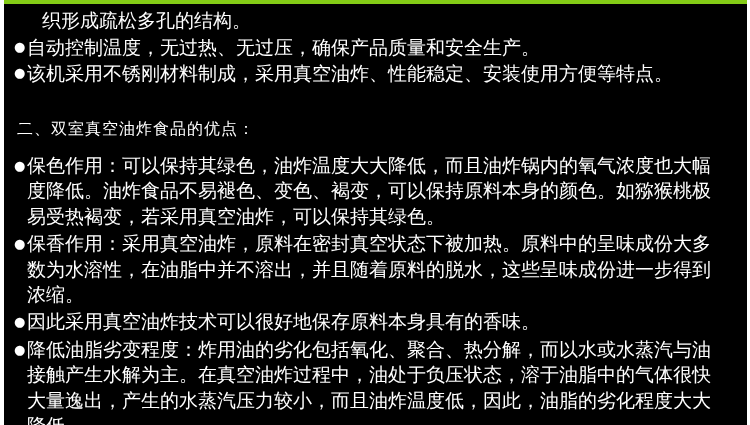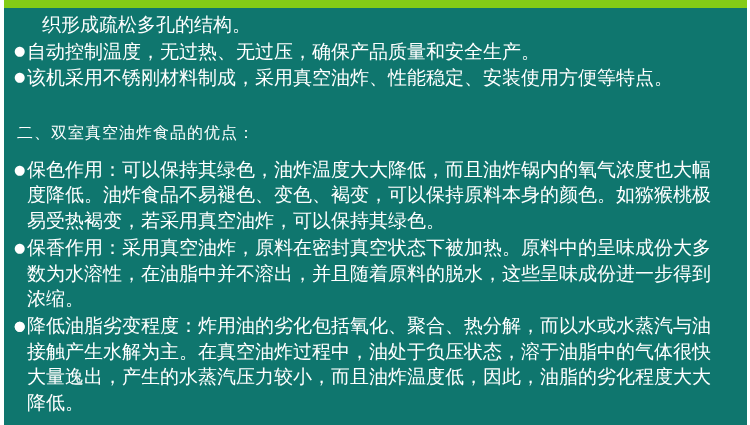--- a/index.html
+++ b/index.html
@@ -8,22 +8,22 @@
     width: 750px;
     height: 425px;
     background: #ffffff;
     overflow: hidden;
     font-family: "DejaVu Sans", sans-serif;
   }
   .panel {
     position: absolute;
     top: 0; bottom: 0;
     left: 4px; right: 3px;
-    background: #0f766e;
-    border-top: 8px solid #84cc16;
+    background: #000000;
+    border-top: 4px solid #84cc16;
     box-sizing: border-box;
     color: #FFFFFF;
   }
   .content {
     padding: 3px 26px 0 13px;
     font-size: 19px;
     color: #FFFFFF;
   }
   .intro { line-height: 26.5px; }
   .intro-fragment {
@@ -83,20 +83,21 @@
           <span>保色作用：可以保持其绿色，油炸温度大大降低，而且油炸锅内的氧气浓度也大幅度降低。油炸食品不易褪色、变色、褐变，可以保持原料本身的颜色。如猕猴桃极易受热褐变，若采用真空油炸，可以保持其绿色。</span>
         </div>
 
         <div class="bullet-item">
           <span class="bullet">●</span>
           <span>保香作用：采用真空油炸，原料在密封真空状态下被加热。原料中的呈味成份大多数为水溶性，在油脂中并不溶出，并且随着原料的脱水，这些呈味成份进一步得到浓缩。</span>
         </div>
 
         <div class="bullet-item">
           <span class="bullet">●</span>
+          <span>因此采用真空油炸技术可以很好地保存原料本身具有的香味。</span>
         </div>
 
         <div class="bullet-item">
           <span class="bullet">●</span>
           <span>降低油脂劣变程度：炸用油的劣化包括氧化、聚合、热分解，而以水或水蒸汽与油接触产生水解为主。在真空油炸过程中，油处于负压状态，溶于油脂中的气体很快大量逸出，产生的水蒸汽压力较小，而且油炸温度低，因此，油脂的劣化程度大大降低。</span>
         </div>
 
       </div>
 
     </div>

